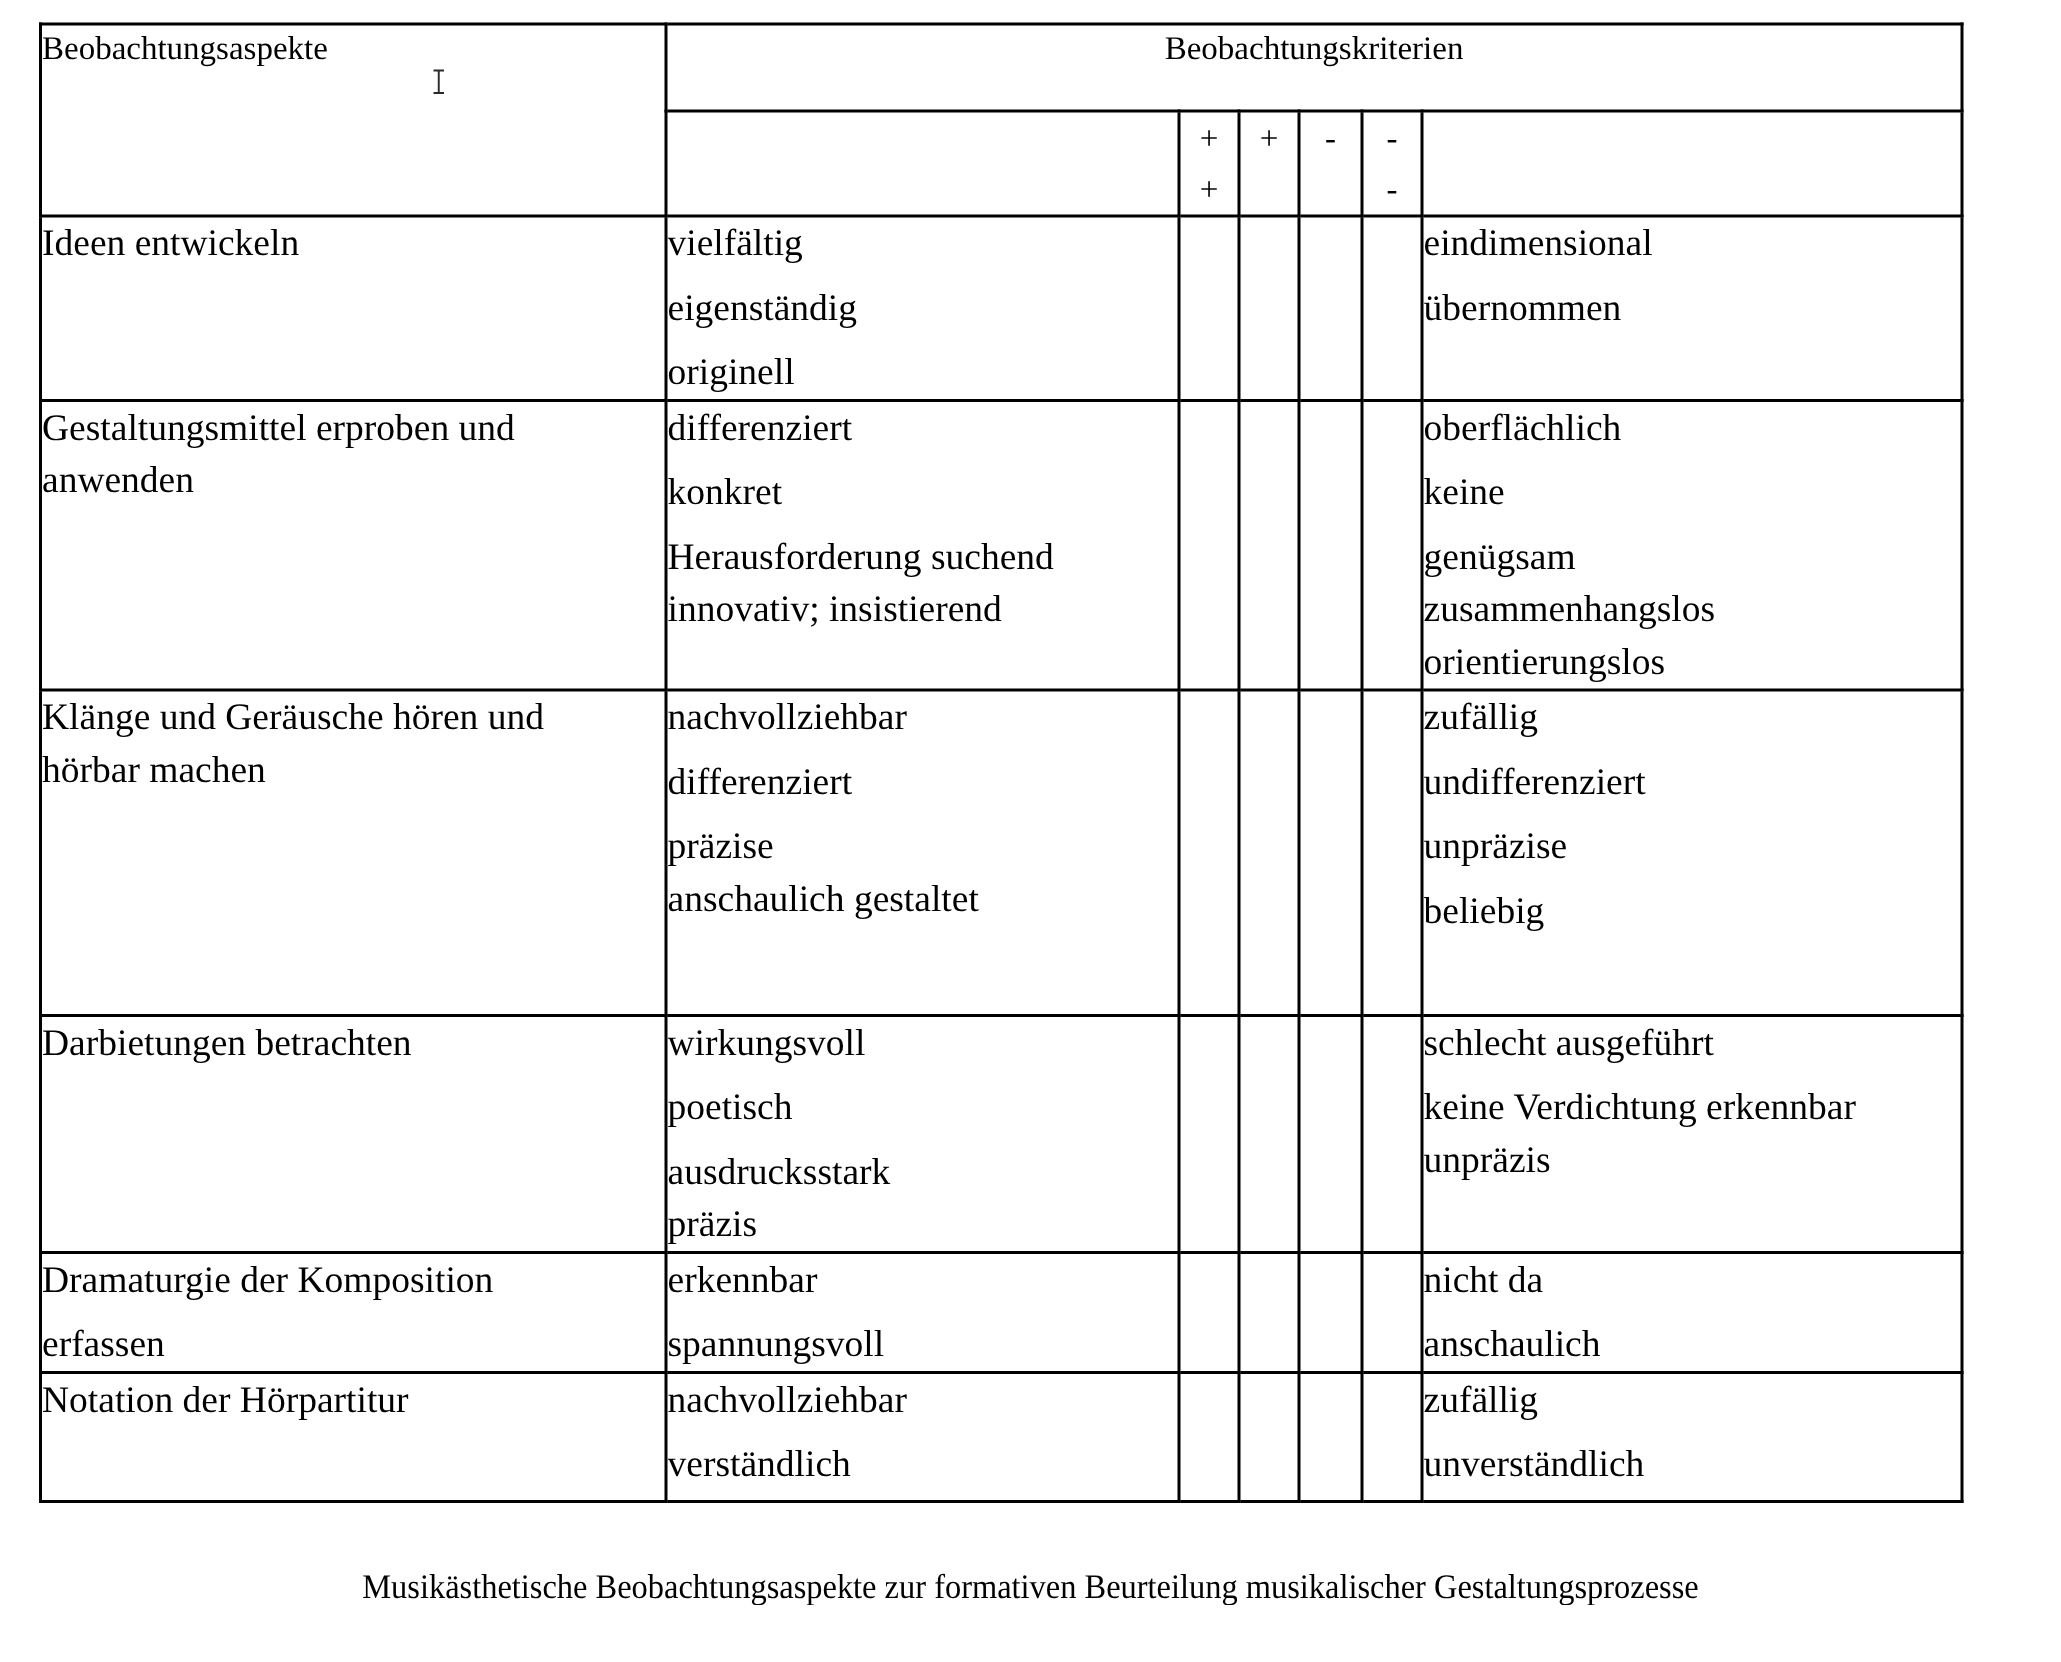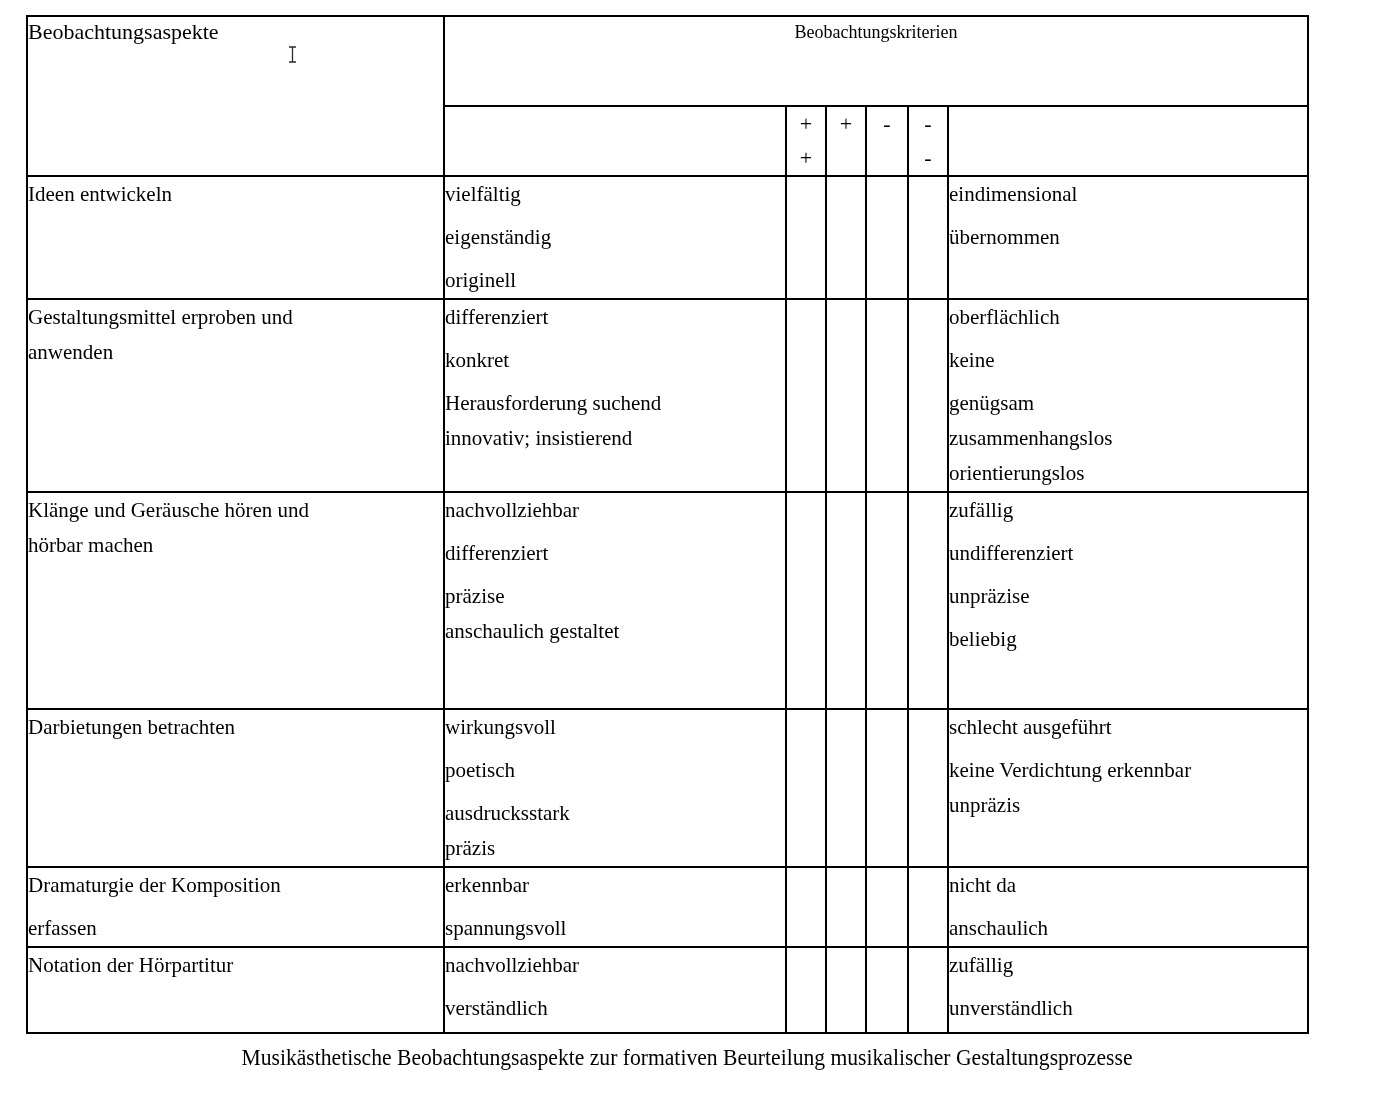--- a/index.html
+++ b/index.html
@@ -19,27 +19,27 @@
     width: 1281px;
   }
   .doc-table td {
     border: 2px solid #000;
     vertical-align: top;
     padding: 0;
     overflow: hidden;
   }
   
   .h-aspect { font-size: 22px; padding: 28px 8px 0 12px; line-height: 30px; }
-  .h-criteria { font-size: 18px; text-align: center; padding-top: 10px; line-height: 30px; }
+  .h-criteria { font-size: 22px; text-align: center; padding-top: 10px; line-height: 30px; }
   .h-rate { font-size: 22px; text-align: center; padding-top: 1px; }
   .h-rate .rln { line-height: 34px; }
   .c-aspect { padding: 3px 10px 0 12px; }
   .c-pos    { padding: 3px 8px 0 15px; margin-left: 36px; }
   .c-neg    { padding: 3px 8px 0 15px; }
-  .ln { font-size: 21px; line-height: 35px; }
+  .ln { font-size: 25px; line-height: 35px; }
   .ln + .ln { margin-top: 8px; }   
   .ln.cont { margin-top: 0; font-family: Liberation Serif, serif; }      
   .caption {
     position: absolute;
     left: 0; top: 1040px;
     width: 1374px;
     text-align: center;
     font-size: 23px;
     line-height: 35px;
     transform: scaleX(0.94);
@@ -58,21 +58,21 @@
     <col style="width:417px">
     <col style="width:342px">
     <col style="width:40px">
     <col style="width:40px">
     <col style="width:42px">
     <col style="width:40px">
     <col style="width:360px">
   </colgroup>
 
   <tbody>
-      <tr style="height:90px">
+      <tr style="height:58px">
     <td class="h-aspect" rowspan="2">
       <span>Beobachtungsaspekte</span>
     </td>
     <td class="h-criteria" colspan="6">
       <span>Beobachtungskriterien</span>
     </td>
   </tr>
 
   <tr style="height:67px">
     <td></td>

